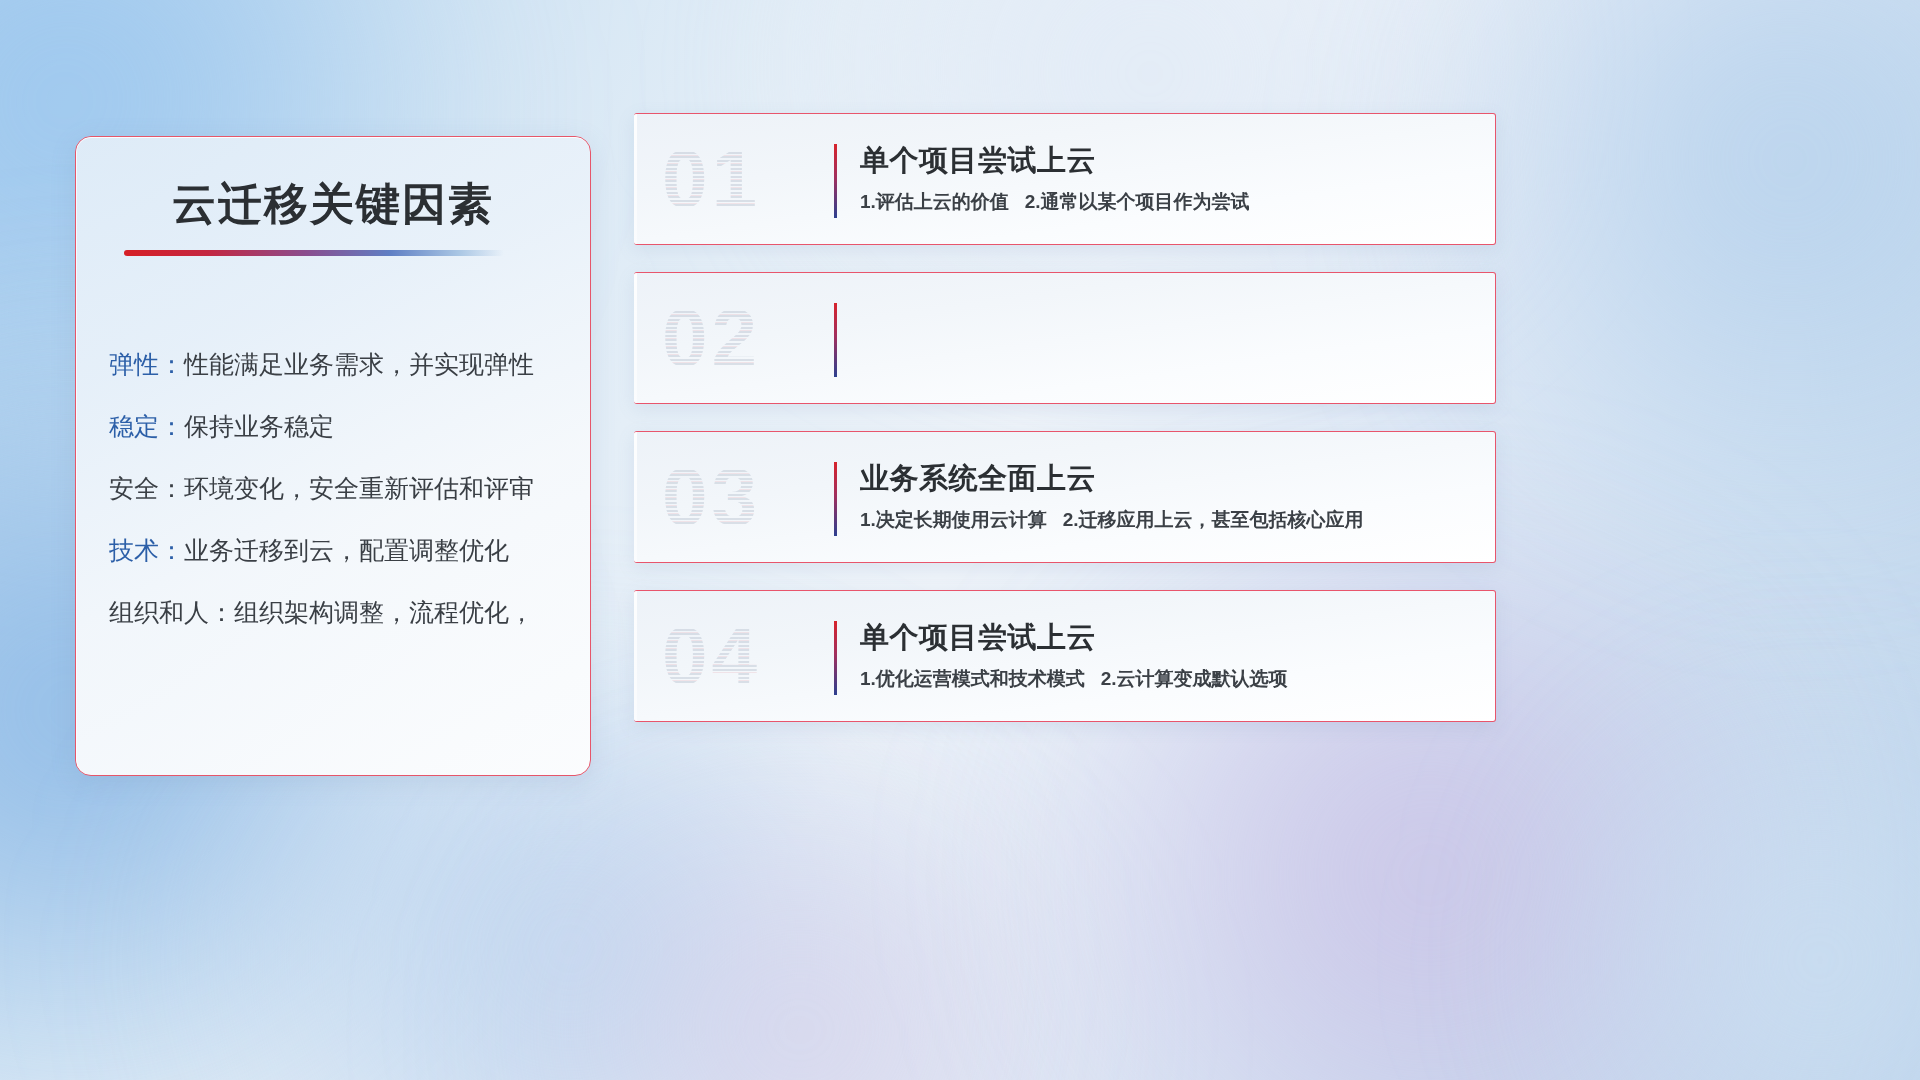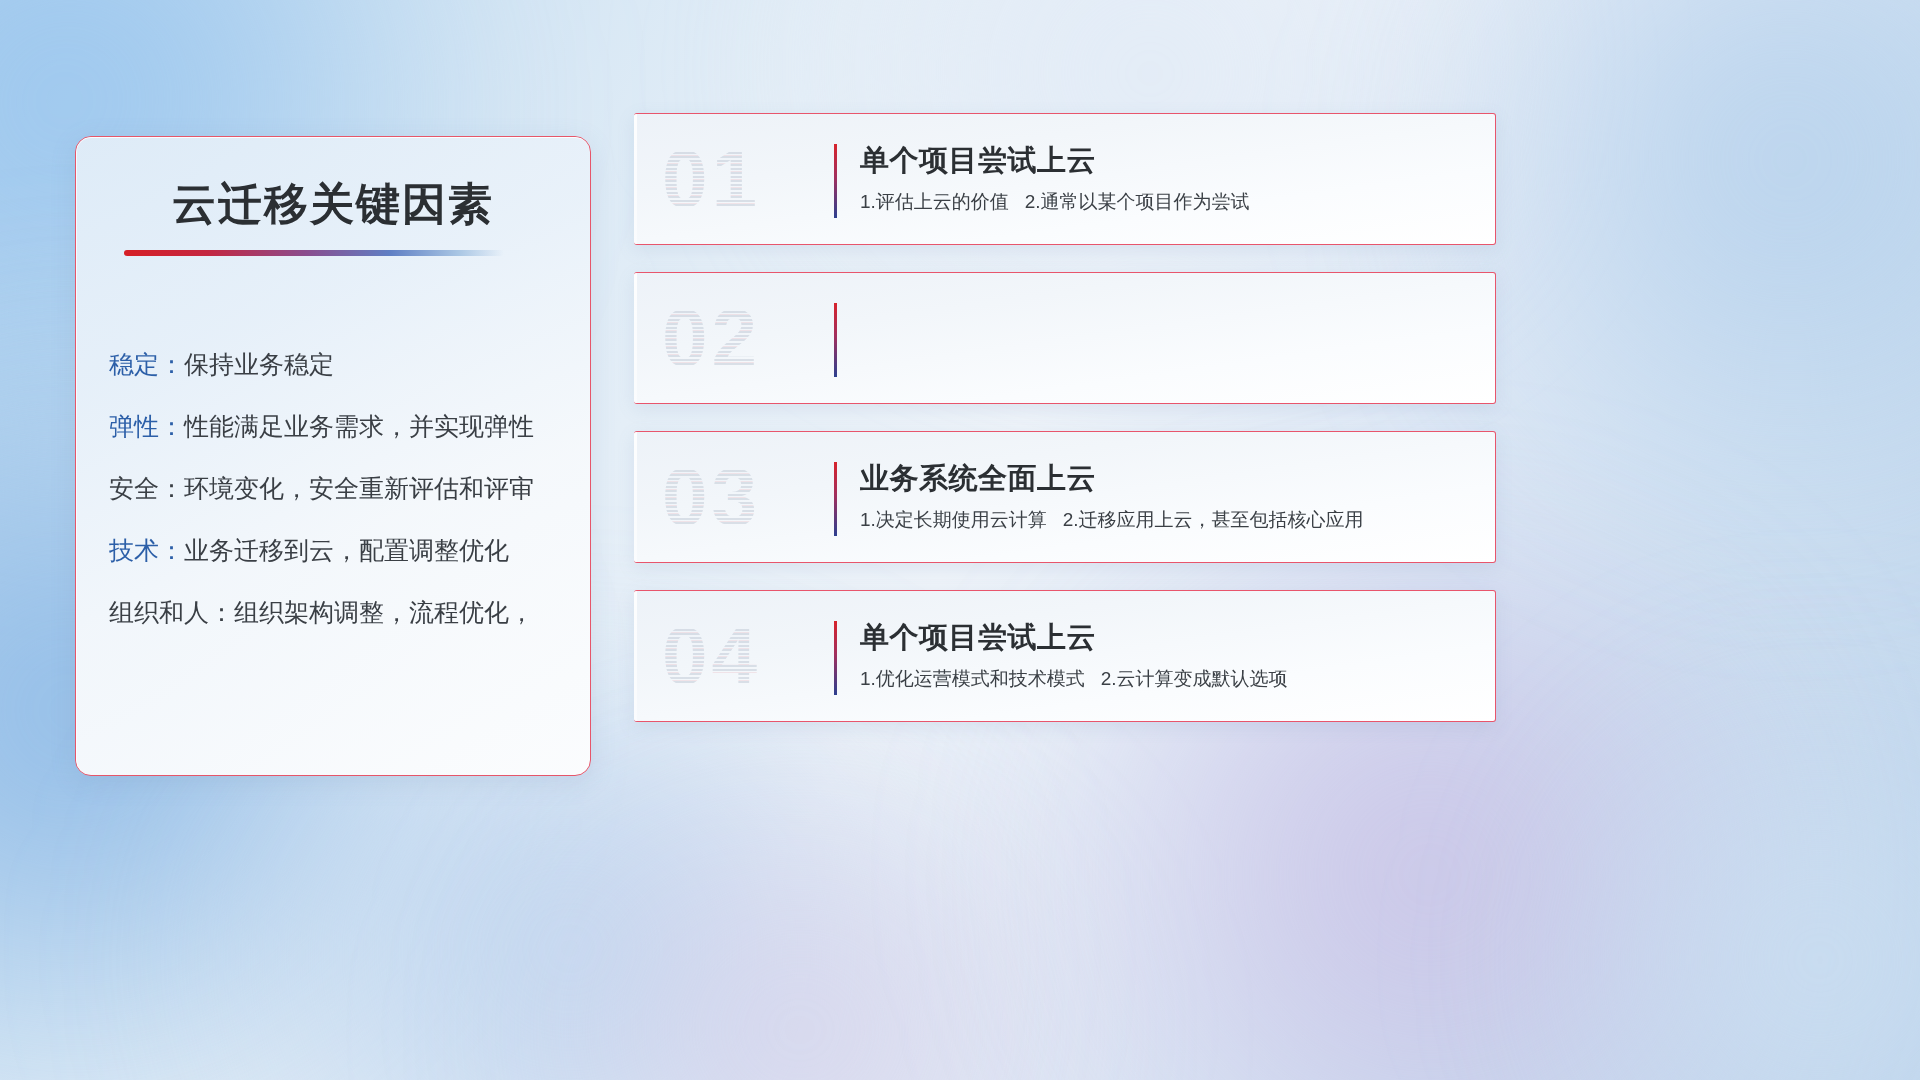--- a/index.html
+++ b/index.html
@@ -172,20 +172,21 @@
     color: #2b2f33;
     letter-spacing: .5px;
     line-height: 40px;
   }
   .card-sub {
     margin-top: 9px;
     font-size: 19px;
     color: #3b4046;
     line-height: 26px;
     white-space: pre;
+    font-weight: bold;
   }
 </style>
 </head>
 <body>
 
 <div id="slide">
 
   <div class="bg-blob blob-f"></div>
   <div class="bg-blob blob-a"></div>
   <div class="bg-blob blob-b"></div>
@@ -194,24 +195,24 @@
   <div class="bg-blob blob-d"></div>
   <div class="bg-blob blob-e"></div>
   <div class="bg-blob blob-g"></div>
 
   <div id="left-panel">
     <div id="panel-title">云迁移关键因素</div>
     <div id="panel-rule"></div>
 
     <div id="factor-list">
       <div class="factor-row">
+        <span class="factor-key blue">弹性：</span><span class="factor-val">性能满足业务需求，并实现弹性</span>
+      </div>
+      <div class="factor-row">
         <span class="factor-key blue">稳定：</span><span class="factor-val">保持业务稳定</span>
-      </div>
-      <div class="factor-row">
-        <span class="factor-key blue">弹性：</span><span class="factor-val">性能满足业务需求，并实现弹性</span>
       </div>
       <div class="factor-row">
         <span class="factor-key dark">安全：</span><span class="factor-val">环境变化，安全重新评估和评审</span>
       </div>
       <div class="factor-row">
         <span class="factor-key blue">技术：</span><span class="factor-val">业务迁移到云，配置调整优化</span>
       </div>
       <div class="factor-row">
         <span class="factor-key dark">组织和人：</span><span class="factor-val">组织架构调整，流程优化，</span>
       </div>

